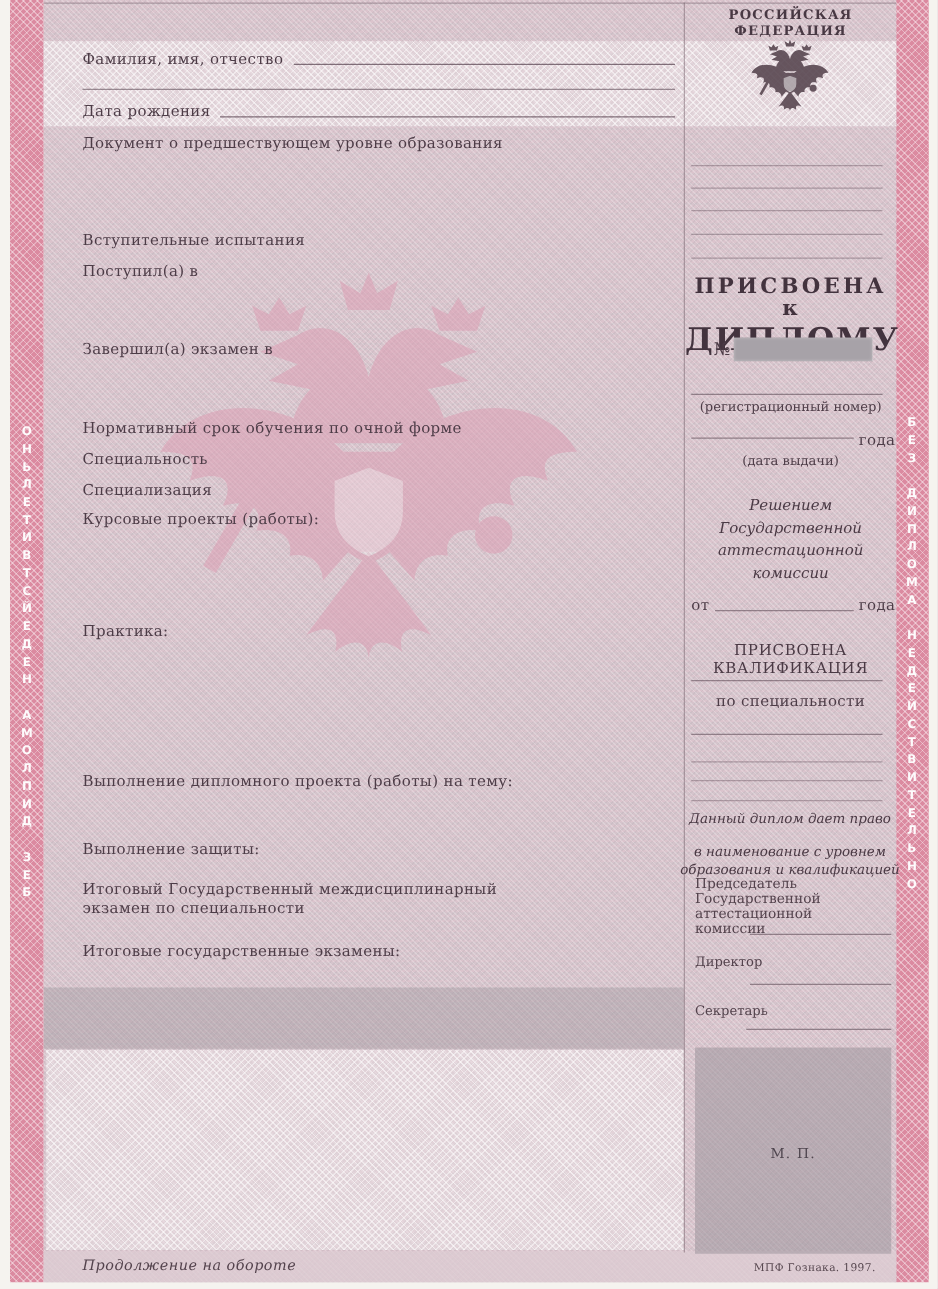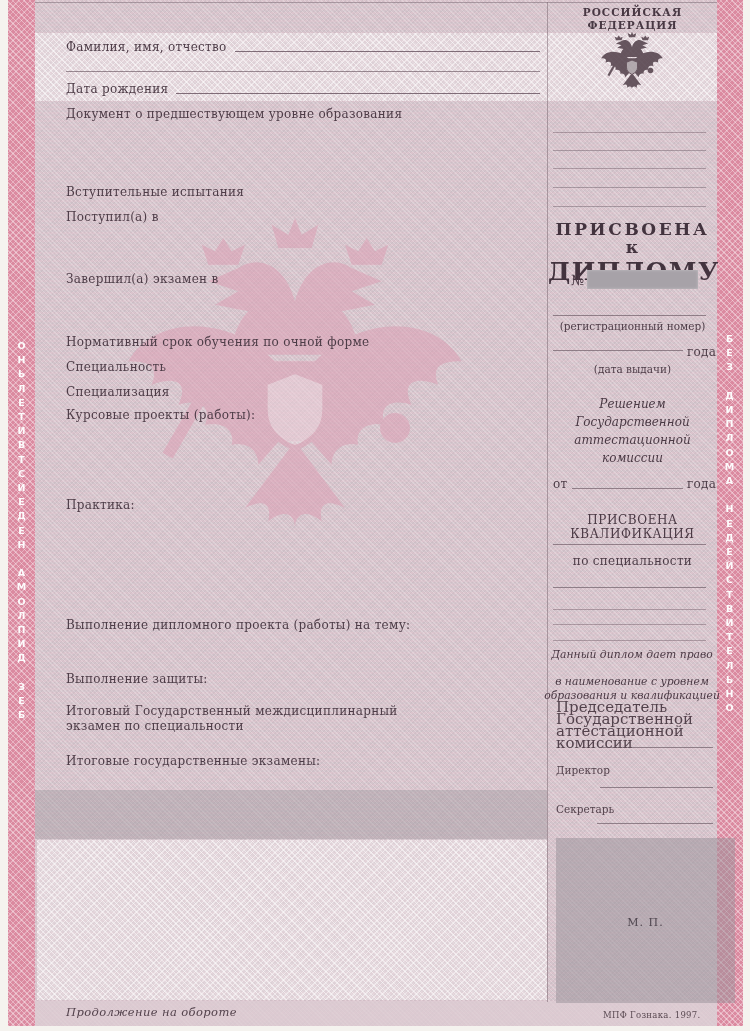--- a/index.html
+++ b/index.html
@@ -57,22 +57,22 @@
   .country{font-size:10.5px;font-weight:bold;letter-spacing:1px;color:#4838431;color:#483843;line-height:13px;}
   .title1{font-size:17px;letter-spacing:2.6px;color:#43333e;font-weight:600;}
   .title2{font-size:17px;color:#43333e;font-weight:600;letter-spacing:1px;}
   .title2 .big{font-size:25px;letter-spacing:1.5px;}
   .numsign{position:absolute;font-size:14px;color:#4d3c47;}
   .numbox{position:absolute;background:#a7a2a8;box-shadow:inset 0 0 3px rgba(255,255,255,.35);}
   .caption{font-size:10.5px;color:#4d3c47;}
   .decision{font-size:12px;font-style:italic;color:#4a3944;line-height:18px;}
   .qual{font-size:12px;letter-spacing:.6px;color:#4a3944;}
   .rights{font-size:10.8px;font-style:italic;color:#4a3944;line-height:13.5px;text-align:center;}
-  .small-off{position:absolute;font-size:15px;line-height:12px;color:#53424c;}
-  .mp-block{position:absolute;left:521px;top:838px;width:157px;height:165px;background:rgba(151,144,151,.5);padding-left:22px;}
+  .small-off{position:absolute;font-size:11px;line-height:12px;color:#53424c;}
+  .mp-block{position:absolute;left:521px;top:838px;width:157px;height:165px;background:rgba(151,144,151,.5);}
   .mp-text{position:absolute;left:0;top:78px;width:100%;text-align:center;font-size:11px;letter-spacing:1px;color:#4f464f;}
   .imprint{position:absolute;font-size:8.5px;color:#5a4a52;letter-spacing:.3px;}
   .footnote{position:absolute;font-size:11.5px;font-style:italic;color:#53424c;letter-spacing:.4px;}
   .watermark{position:absolute;left:60px;top:178px;width:400px;height:440px;color:#dc9cb2;opacity:.5;}
   .emblem{position:absolute;left:560px;top:31px;width:74px;height:68px;color:#55434d;opacity:.88;}
   .white-bottom{position:absolute;left:0;top:1026px;width:750px;height:5px;background:#f5f3ef;}
 </style>
 </head>
 <body>
 

